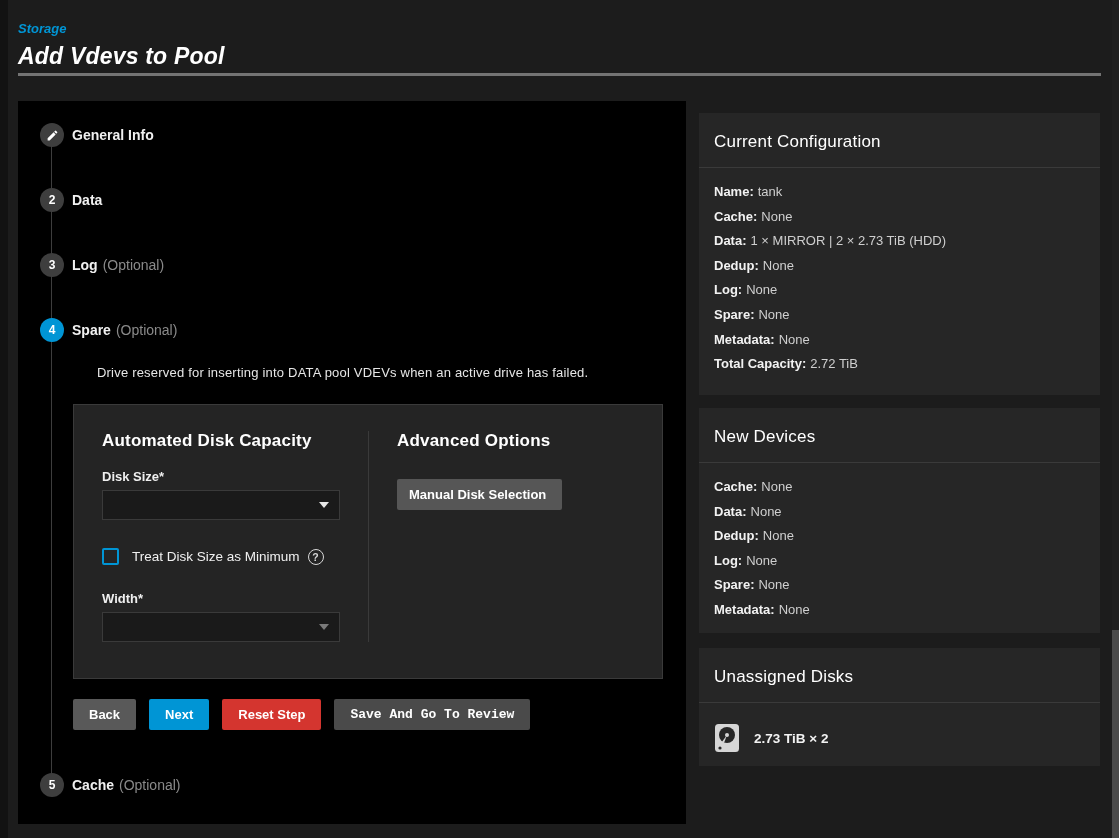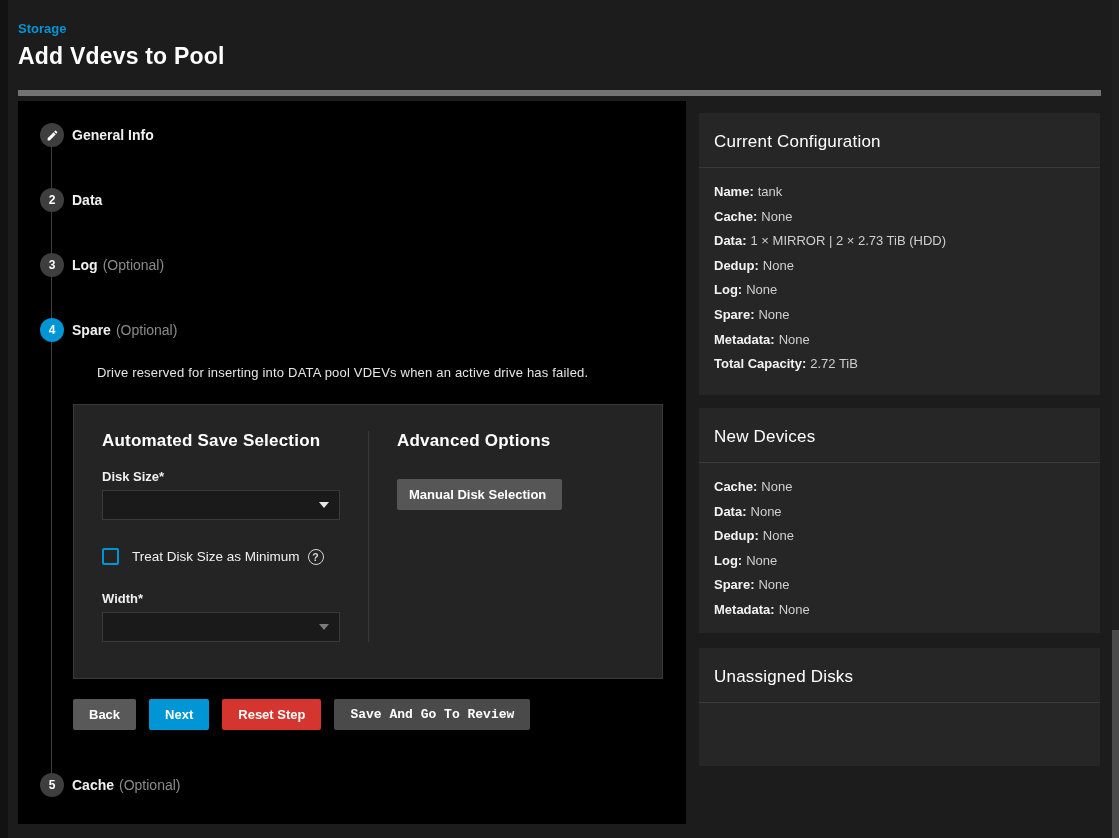--- a/index.html
+++ b/index.html
@@ -4,21 +4,21 @@
 <style>
   * { margin:0; padding:0; box-sizing:border-box; }
   html,body { background:#101010; }
   body { font-family:"Liberation Sans", sans-serif; }
   .page { position:relative; width:1119px; height:838px; background:#1c1c1c; overflow:hidden; }
 
   
   .left-strip { position:absolute; left:0; top:0; width:8px; height:100%; background:#121212; }
 
   
-  .header { position:absolute; left:18px; top:0; width:1083px; height:96px; border-bottom:6px solid #737373; }
+  .header { position:absolute; left:18px; top:0; width:1083px; height:76px; border-bottom:3px solid #737373;font-style:italic; }
   .breadcrumb { display:inline-block; margin-top:21px; color:#0095d5; font-size:13px; font-weight:600; cursor:pointer; }
   .page-title { margin-top:6px; color:#ffffff; font-size:23px; font-weight:700; letter-spacing:.2px; }
 
   
   .main-card { position:absolute; left:18px; top:101px; width:668px; height:723px; background:#000000; padding:22px; }
   .rail-line { position:absolute; left:33px; top:34px; width:1px; height:649px; background:#3d3d3d; }
 
   .step-header { position:relative; display:flex; align-items:center; height:24px; cursor:pointer; }
   .step-header + .step-header, .mt-step { margin-top:41px; }
   .step-circle { width:24px; height:24px; border-radius:50%; background:#3e3e3e; color:#fff; font-size:12px; font-weight:700;
@@ -118,21 +118,21 @@
           <span>4</span>
         </div>
       <span class="step-label">Spare</span>
       <span class="step-optional">(Optional)</span>
     </div>
 
     <div class="step-desc">Drive reserved for inserting into DATA pool VDEVs when an active drive has failed.</div>
 
     <div class="inner-card">
       <div class="col-left">
-        <div class="section-title">Automated Save Selection</div>
+        <div class="section-title">Automated Disk Capacity</div>
 
         <div class="field-label">Disk Size*</div>
         <div class="select">
           <span class="val"></span>
           <span class="caret"></span>
         </div>
 
         <div class="checkbox-row">
           <span class="checkbox"></span>
           <span class="checkbox-label">Treat Disk Size as Minimum</span>
@@ -197,15 +197,27 @@
         <div class="cfg-item"><b>Log:</b><span>None</span></div>
         <div class="cfg-item"><b>Spare:</b><span>None</span></div>
         <div class="cfg-item"><b>Metadata:</b><span>None</span></div>
       </div>
     </div>
 
     <div class="panel" style="height:118px;">
       <div class="panel-header">
         <span class="panel-title">Unassigned Disks</span>
       </div>
+      <div class="panel-body">
+        <div class="disk-row">
+          <svg width="26" height="30" viewBox="0 0 26 30">
+            <rect x="1" y="1" width="24" height="28" rx="3.5" fill="#d6d6d6"></rect>
+            <circle cx="13" cy="12" r="8" fill="#262626"></circle>
+            <circle cx="13" cy="12" r="2" fill="#d6d6d6"></circle>
+            <path d="M13 12 L7.5 19.5 L10 20 Z" fill="#d6d6d6"></path>
+            <circle cx="6" cy="25" r="1.6" fill="#262626"></circle>
+          </svg>
+          <span class="disk-text">2.73 TiB × 2</span>
+        </div>
+      </div>
     </div>
   </div>
 </div>
 
 </body></html>

